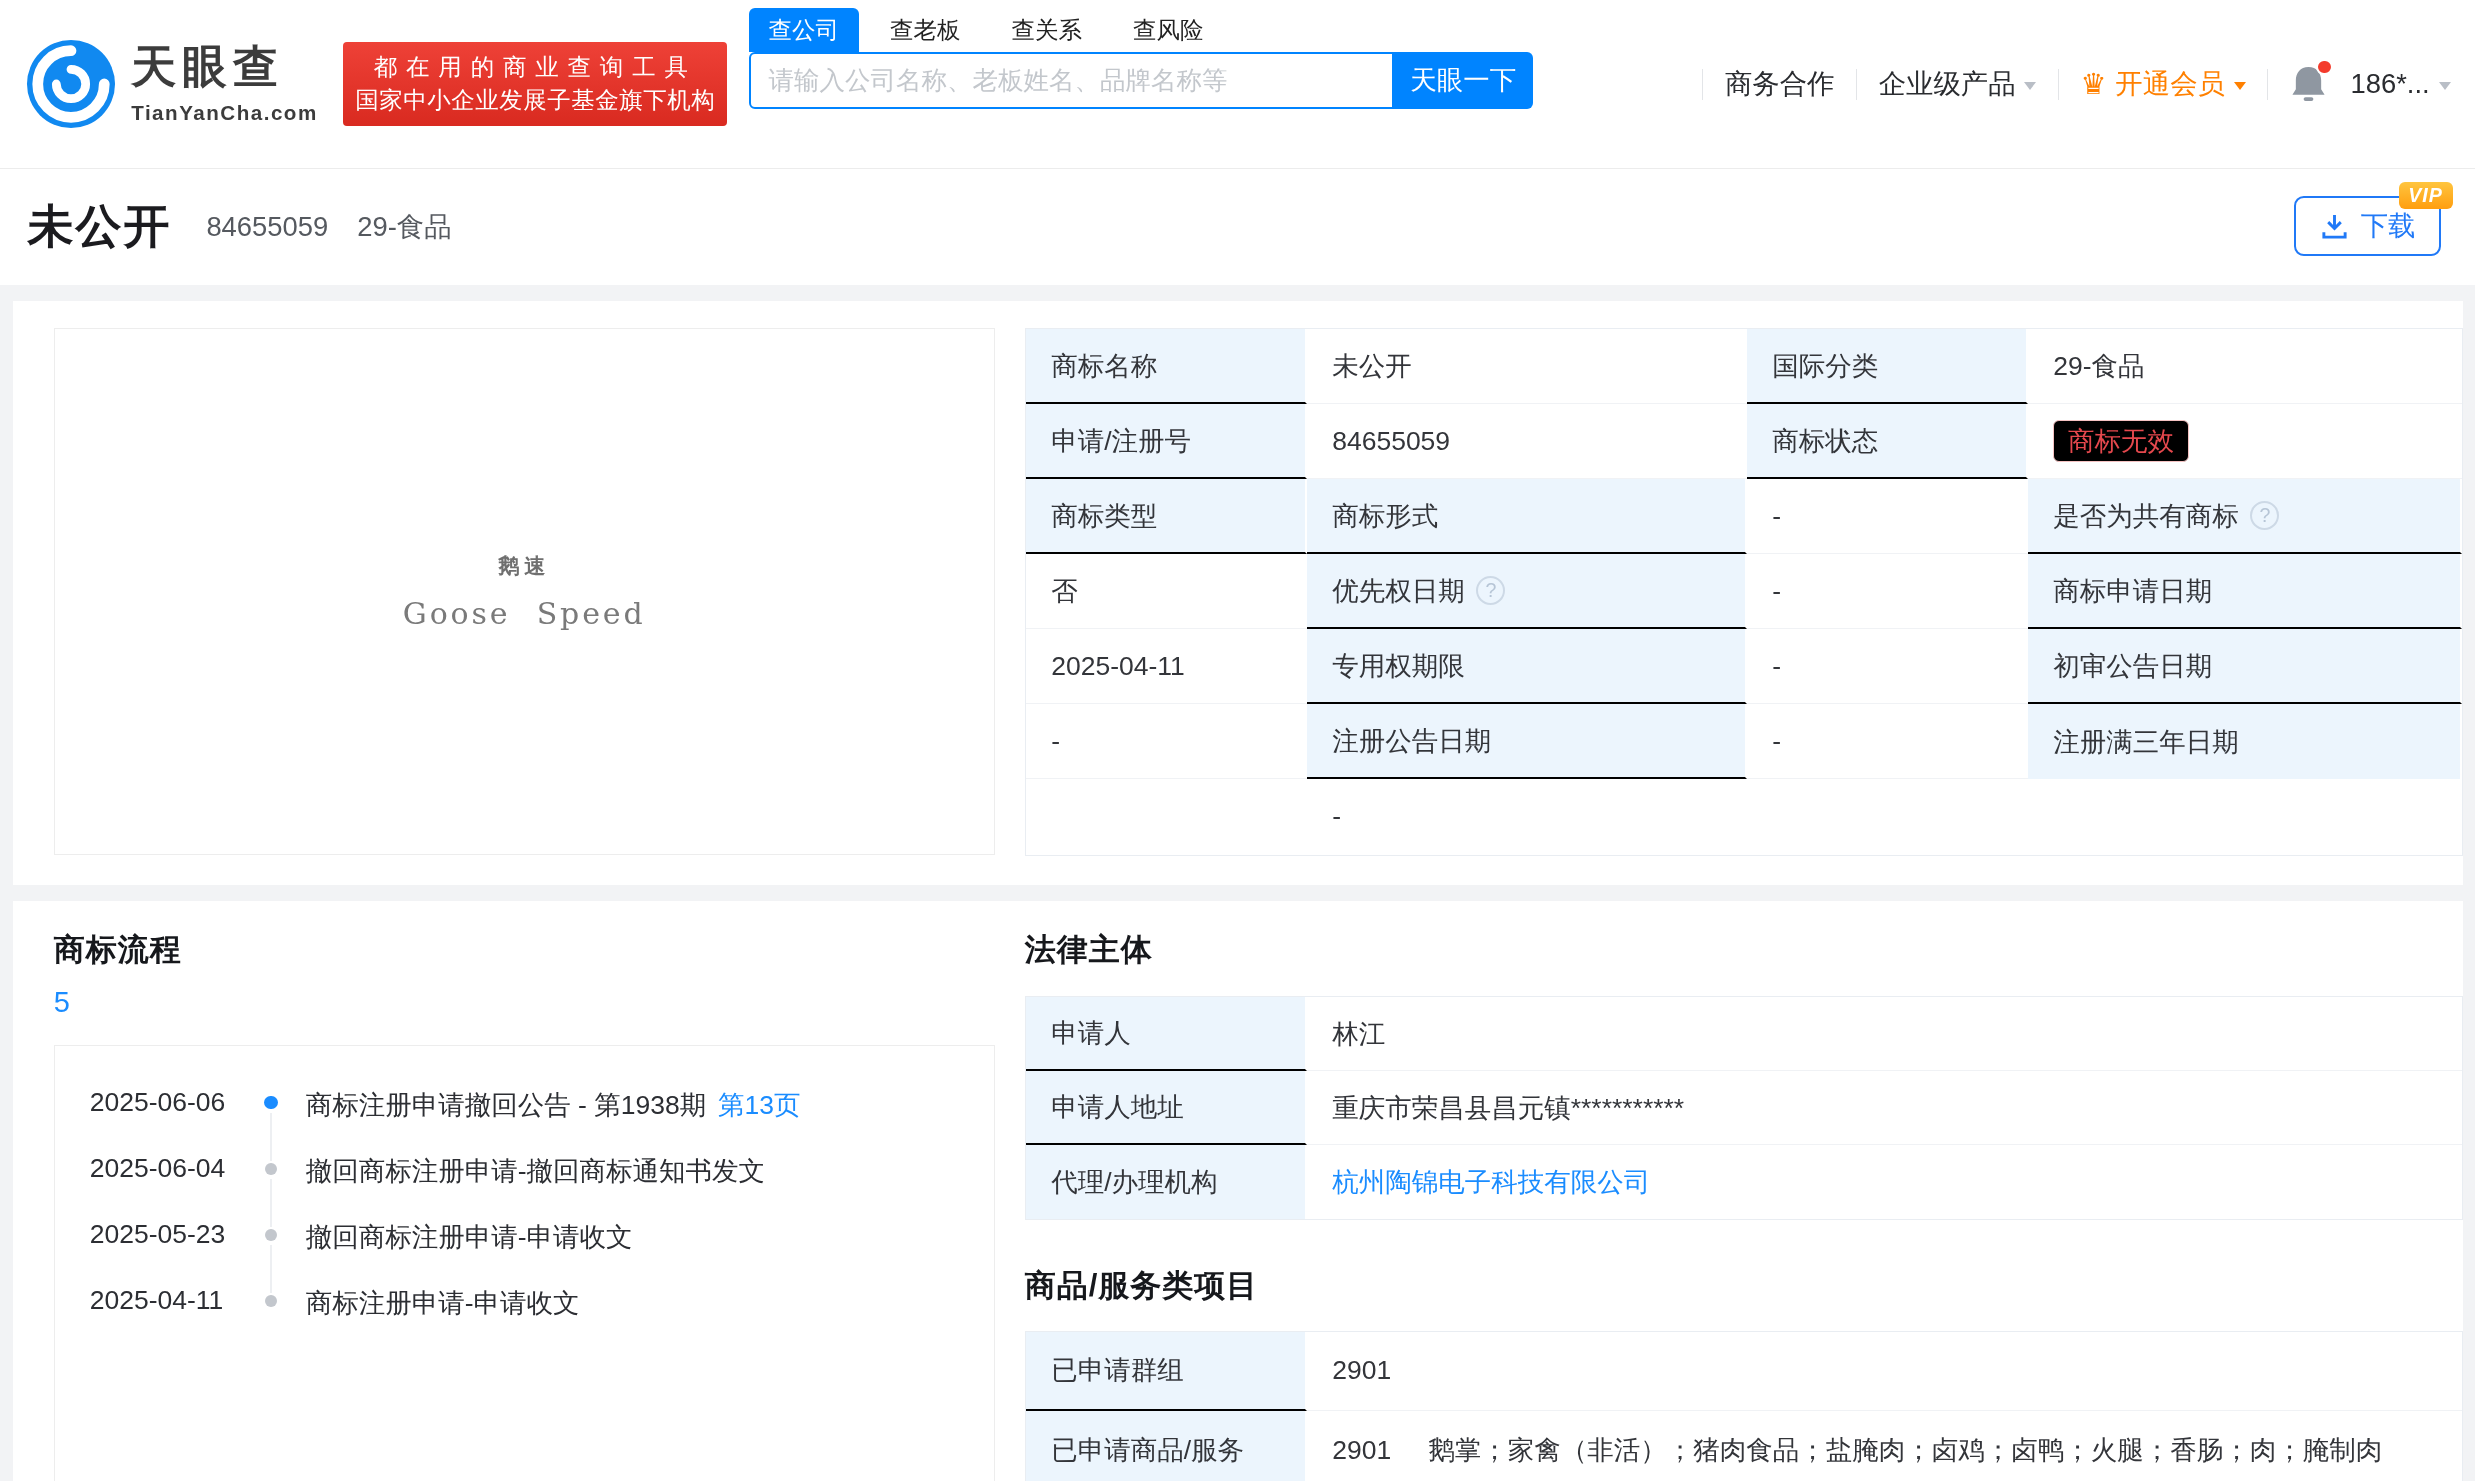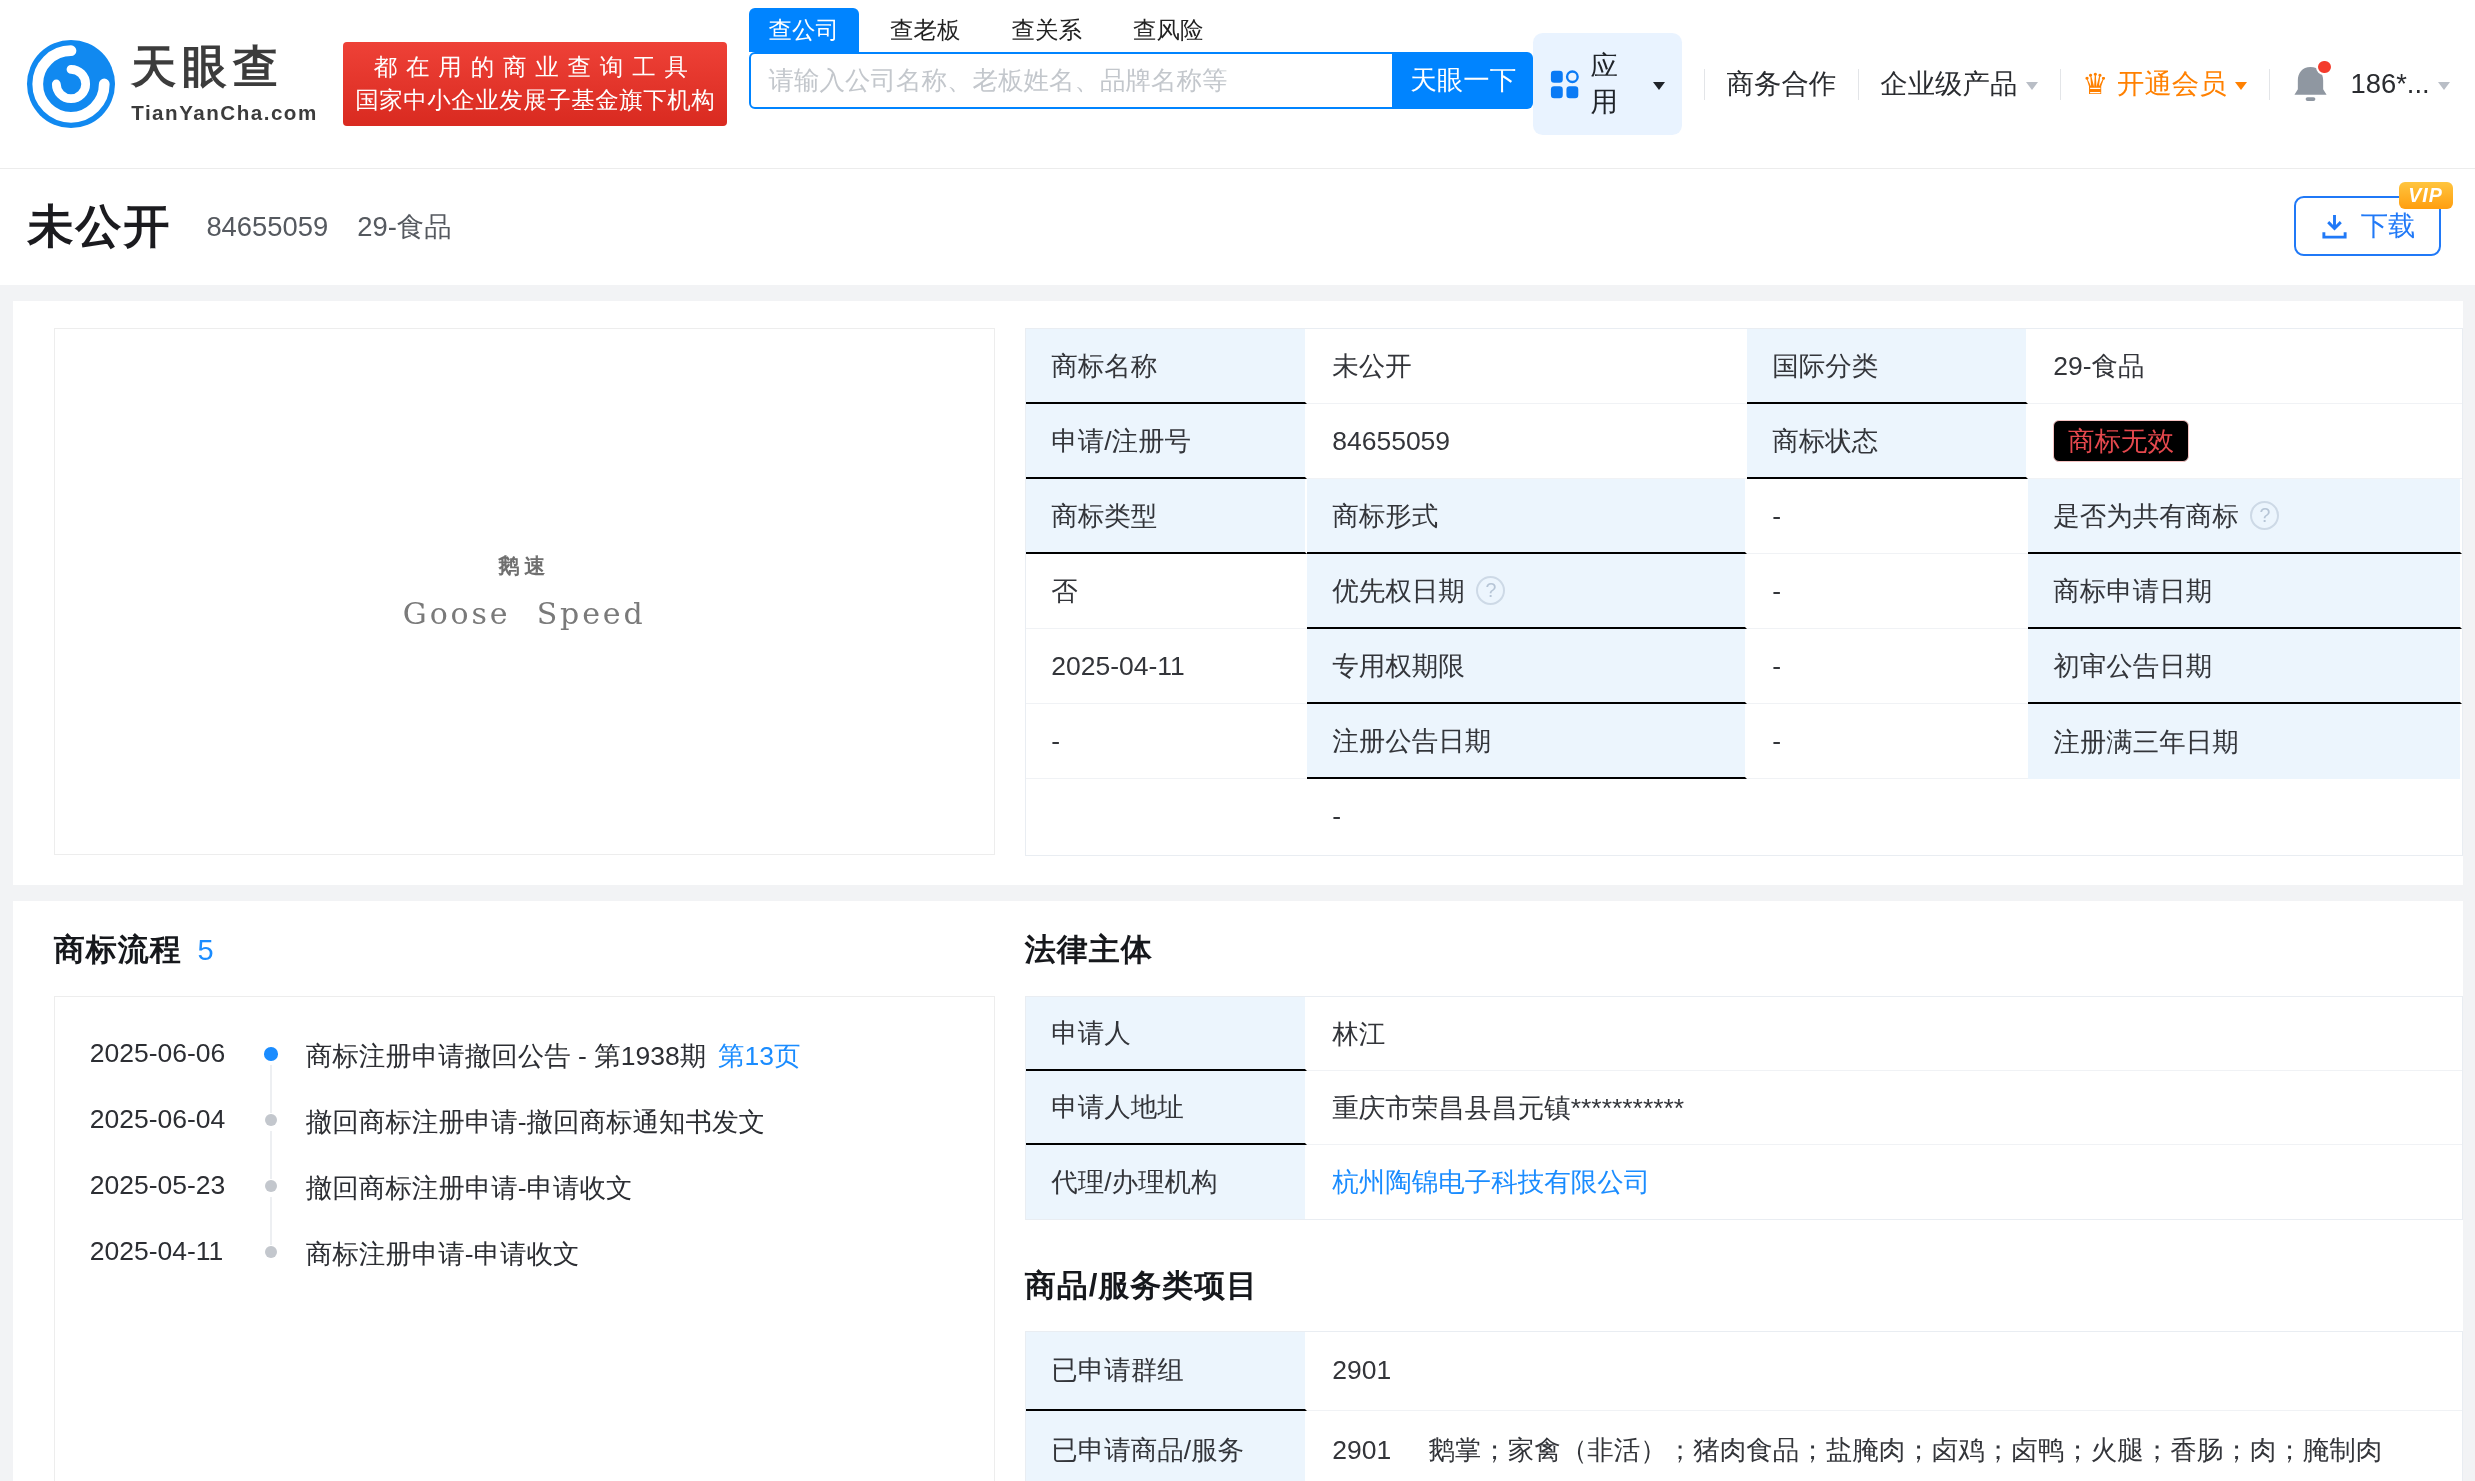--- a/index.html
+++ b/index.html
@@ -92,21 +92,21 @@
   }
   .help {
     width: 29px; height: 29px; border: 2px solid #cdd9e6; border-radius: 50%;
     color: #b6c5d6; font-size: 19.6px; display: inline-flex; align-items: center; justify-content: center;
     margin-left: 11.8px; flex: none;
   }
   
   .card2 { margin-top: 16.7px; height: 600px; padding: 27.4px 0 0 41px; display: flex; gap: 30px; }
   .col-left { width: 941px; flex: none; }
   .col-right { flex: 1; padding-right: 0; }
-  .sec-head { display: flex; align-items: baseline; gap: 15.7px; }
+  .sec-head { display: flex; align-items: baseline; gap: 15.7px; flex-direction: column; }
   .sec-title { font-size: 31px; font-weight: bold; color: #16181c; letter-spacing: 1px; }
   .sec-count { font-size: 29px; color: #1a8cff; }
   .timeline-box { margin-top: 25.5px; height: 495px; border: 1px solid #ededed; padding: 41px 0 0 35px; }
   .titem { display: flex; align-items: flex-start; height: 29px; margin-bottom: 37px; position: relative; font-size: 26.5px; color: #2c2e33; }
   .tdate { width: 147px; flex: none; }
   .tdotcol { width: 69px; flex: none; display: flex; justify-content: center; }
   .tdot { width: 11.8px; height: 11.8px; border-radius: 50%; background: #c3c7cd; margin-top: 9.8px; }
   .tdot.active { width: 13.7px; height: 13.7px; background: #1a8cff; margin-top: 8.8px; }
   .titem:not(:last-child)::after { content: ""; position: absolute; left: 180px; top: 26.5px; height: 48px; width: 2px; background: #edeff2; }
   .ttext { display: flex; gap: 11.8px; white-space: nowrap; }
@@ -145,30 +145,20 @@
       <div class="stab">查关系</div>
       <div class="stab">查风险</div>
     </div>
     <div class="search-bar">
       <input class="search-input" placeholder="请输入公司名称、老板姓名、品牌名称等" style="">
       <button class="search-btn">天眼一下</button>
     </div>
   </div>
 
   <nav class="right-nav">
-    <div class="apps-chip">
-      <svg width="31" height="31" viewBox="0 0 32 32">
-        <rect x="1" y="1" width="13" height="13" rx="3.5" fill="#0a7af5"></rect>
-        <circle cx="24.5" cy="7.5" r="5.8" fill="none" stroke="#0a7af5" stroke-width="2.6"></circle>
-        <rect x="1" y="18" width="13" height="13" rx="3.5" fill="#0a7af5"></rect>
-        <rect x="18" y="18" width="13" height="13" rx="3.5" fill="#0a7af5"></rect>
-      </svg>
-      <span>应用</span>
-      <i class="caret"></i>
-    </div>
     <div class="nav-divider"></div>
     <div class="nav-item">商务合作</div>
     <div class="nav-divider"></div>
     <div class="nav-item">
       <span>企业级产品</span>
       <i class="caret gray"></i>
     </div>
     <div class="nav-divider"></div>
     <div class="nav-item vip-entry">
       <span class="crown-glyph">♛</span>

